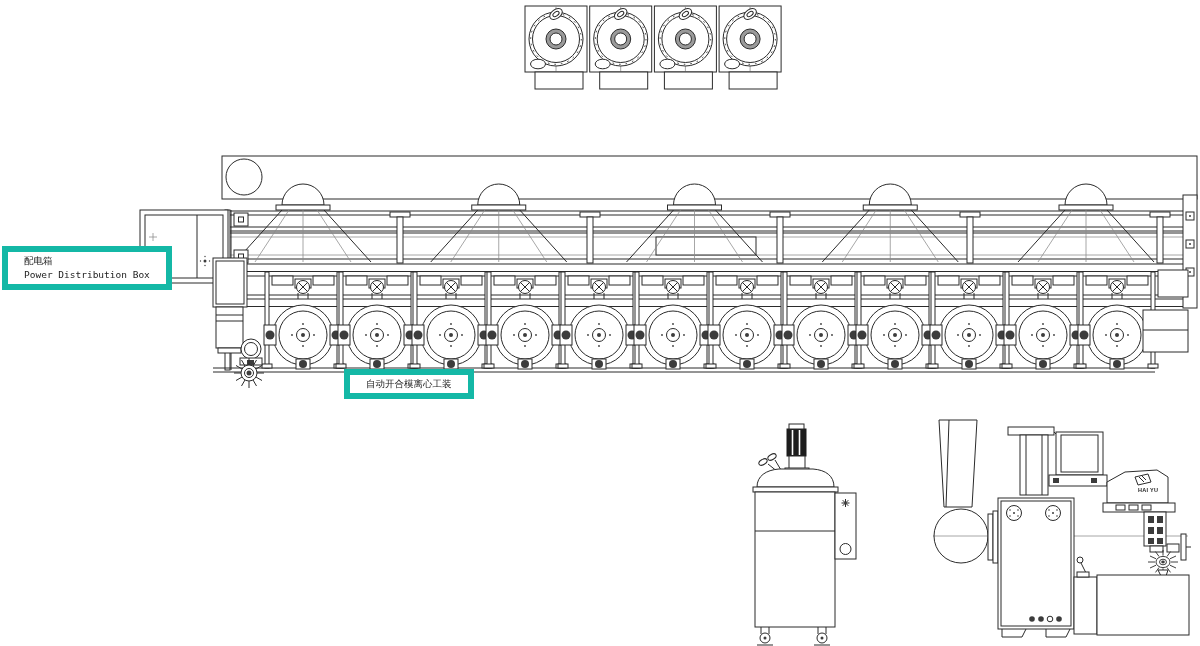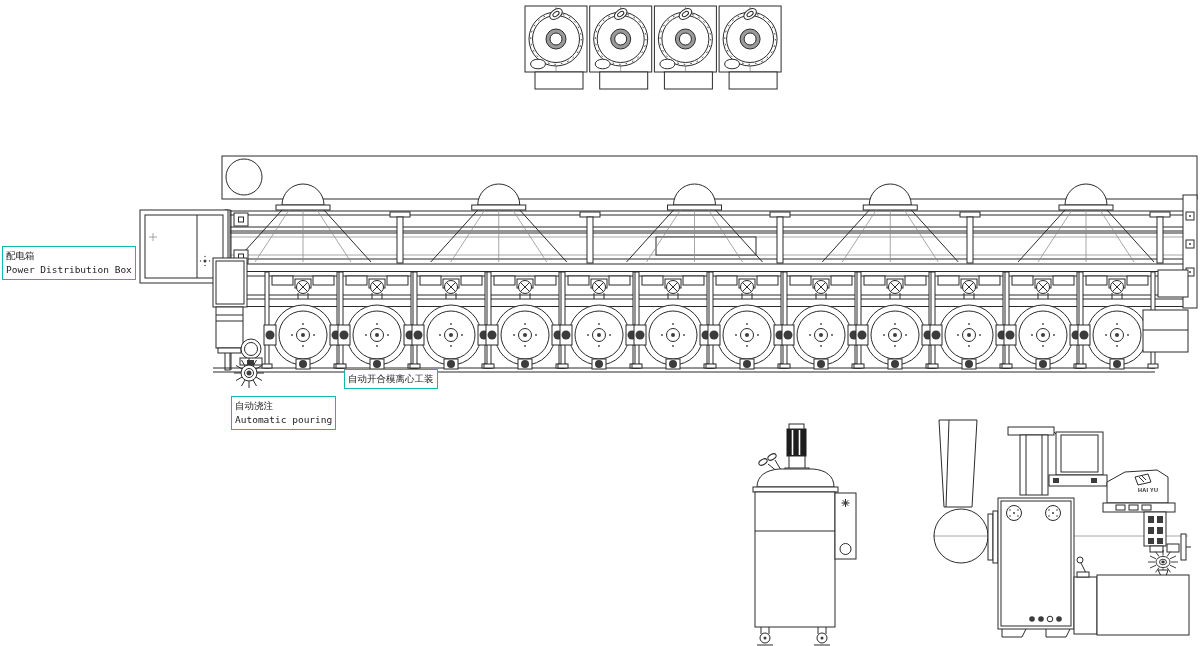--- a/index.html
+++ b/index.html
@@ -7,22 +7,22 @@
           font-family:"DejaVu Sans Mono", monospace;}
   svg{position:absolute;left:0;top:0;}
   svg *{stroke:#2b2b2b;stroke-width:1;fill:none;}
   svg .w{fill:#ffffff;}
   svg .dk{fill:#3c3c3c;stroke:none;}
   svg .gy{fill:#9a9a9a;}
   svg .thin{stroke:#8a8a8a;stroke-width:0.75;}
   svg .blk{fill:#1d1d1d;stroke:#1d1d1d;}
   svg .wline{stroke:#ffffff;stroke-width:1.6;}
   svg text.brand-text{font:bold 5.5px "Liberation Sans", sans-serif;fill:#1a1a1a;stroke:none;letter-spacing:.3px;}
-  .cad-label{position:absolute;border:1px solid #14b8a6;background:#fff;color:#222;
-             font-size:9.5px;line-height:1.45;padding:2px 3px;white-space:nowrap;}
+  .cad-label{position:absolute;border:6px solid #14b8a6;background:#fff;color:#222;
+             font-size:9.5px;line-height:1.45;padding:2px 16px;white-space:nowrap;}
   .cad-label div{white-space:nowrap;}
 </style>
 </head>
 <body>
 
 <div class="canvas">
 
 <svg width="1200" height="646" viewBox="0 0 1200 646">
   <defs>
     <pattern id="chain" width="5" height="7.5" patternUnits="userSpaceOnUse">
@@ -331,18 +331,14 @@
 
   <div class="cad-label" style="left:2px;top:246px;">
     <div>配电箱</div>
     <div>Power Distribution Box</div>
   </div>
 
   <div class="cad-label" style="left:344px;top:369px;text-align:center;">
     <div>自动开合模离心工装</div>
   </div>
 
-  <div class="cad-label" style="left:231px;top:396px;">
-    <div>自动浇注</div>
-    <div>Automatic pouring</div>
-  </div>
 
 </div>
 
 </body></html>

